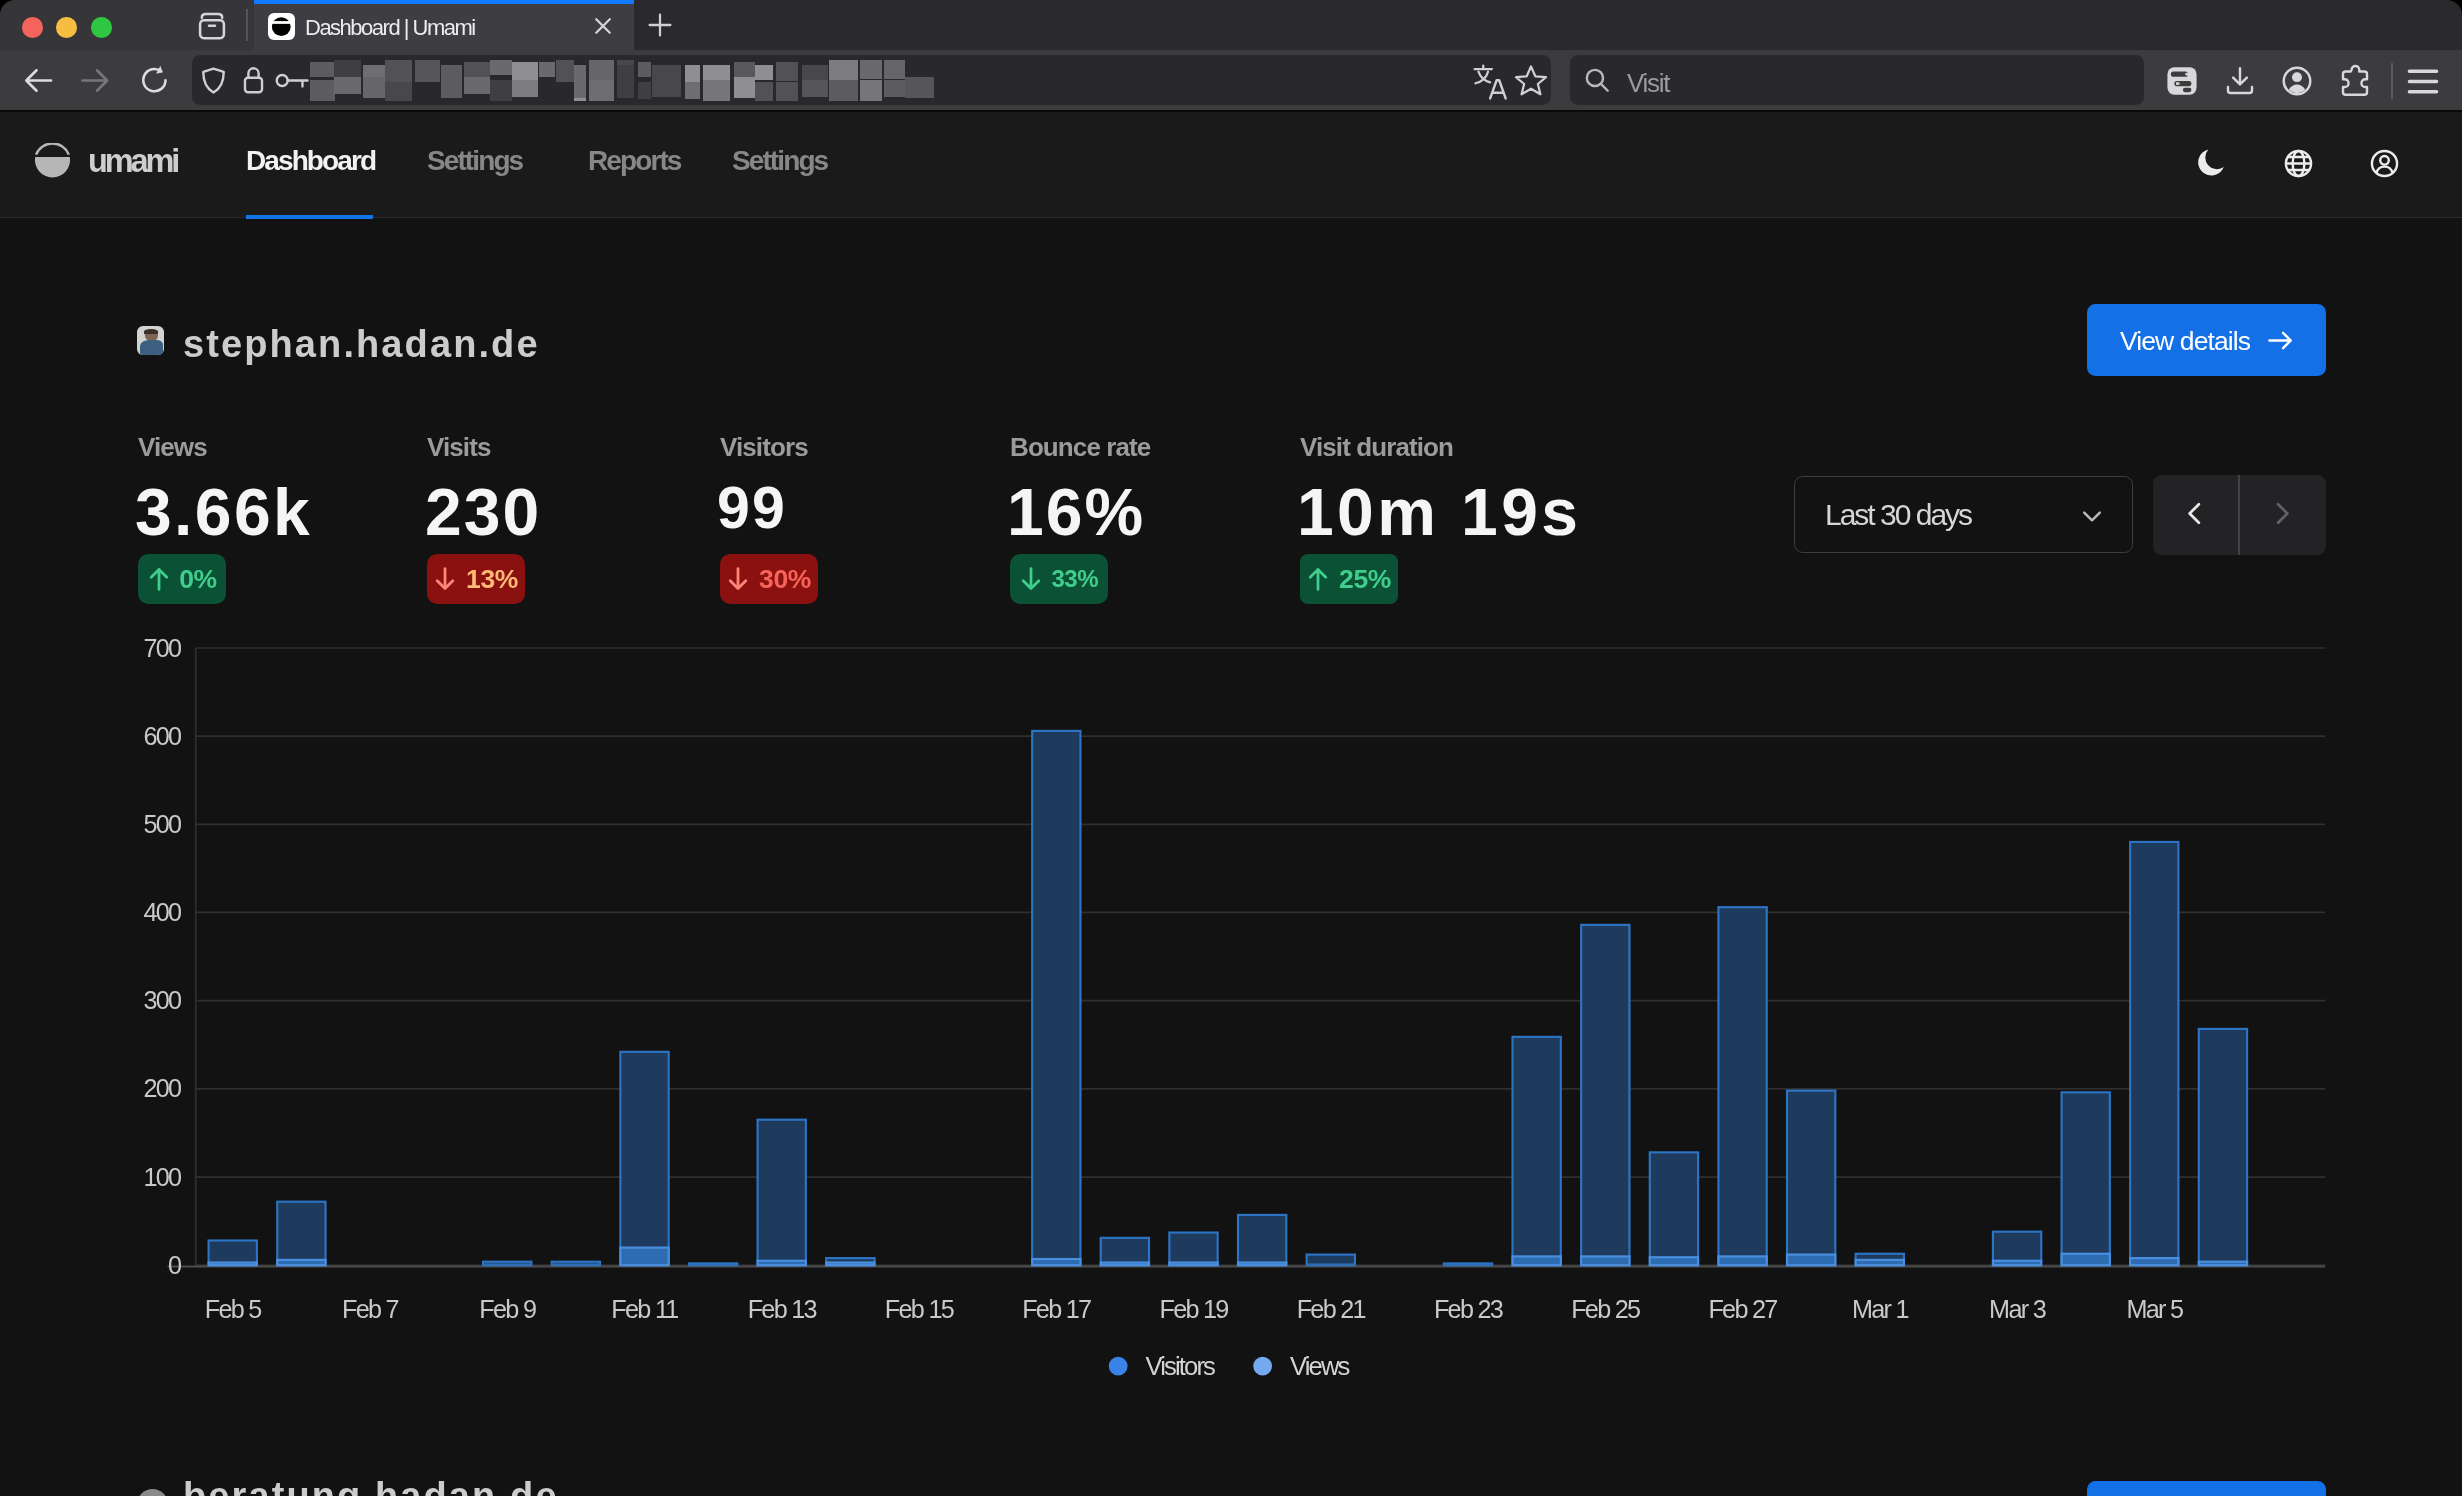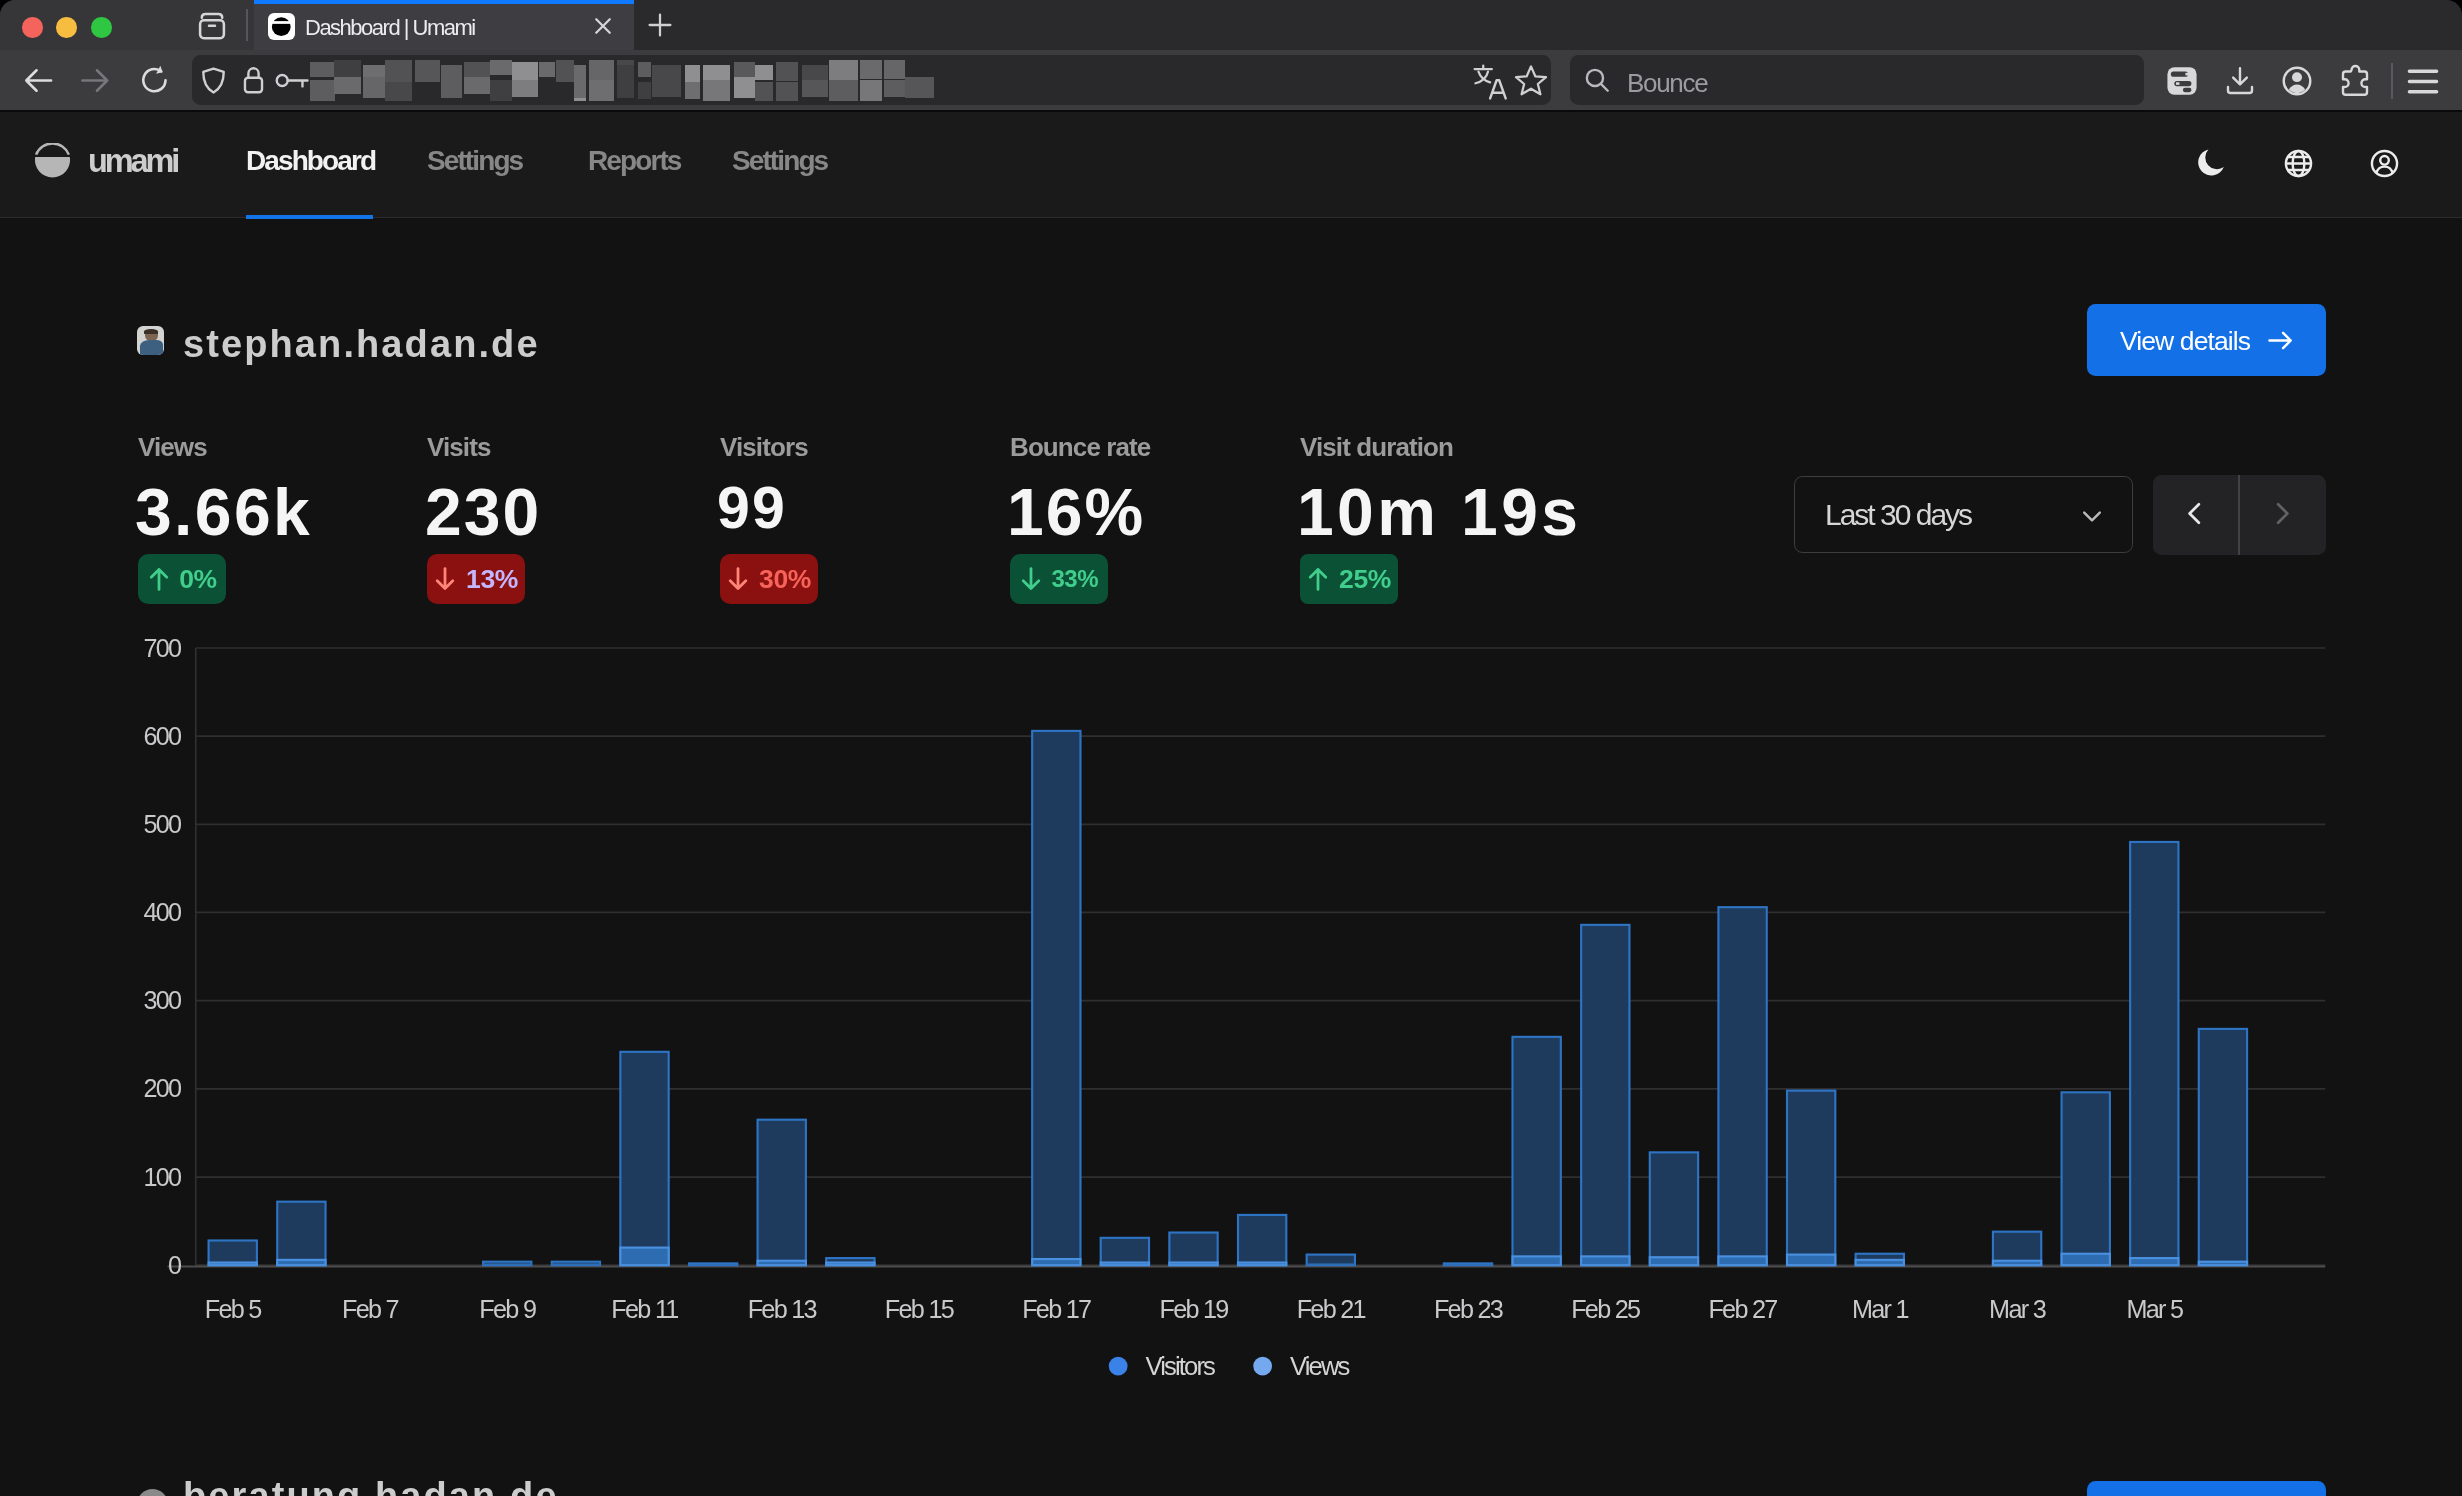--- a/index.html
+++ b/index.html
@@ -119,21 +119,21 @@
       <path d="M21 41 L28.5 20 L31.5 20 L39 41 M23.5 34.5 L36.5 34.5" stroke="#d0d0d2" stroke-width="2.8" fill="none" stroke-linecap="round" stroke-linejoin="round"></path>
     </svg>
     <svg class="abs" style="left:1513px;top:63px" width="36" height="36" viewBox="0 0 42 42">
       <path d="M21 4 L26 15.5 L38.5 16.5 L29 24.5 L32 36.5 L21 30 L10 36.5 L13 24.5 L3.5 16.5 L16 15.5 Z" stroke="#d0d0d2" stroke-width="2.6" fill="none" stroke-linejoin="round"></path>
     </svg>
     <div class="abs" style="left:1570px;top:55px;width:574px;height:50px;border-radius:8.5px;background:#29292c"></div>
     <svg class="abs" style="left:1583px;top:66px" width="29" height="29" viewBox="0 0 34 34">
       <circle cx="14" cy="14" r="9.5" stroke="#b9b9bd" stroke-width="2.8" fill="none"></circle>
       <line x1="21" y1="21" x2="29" y2="29" stroke="#b9b9bd" stroke-width="2.8" stroke-linecap="round"></line>
     </svg>
-    <div class="abs" style="left:1627px;top:68px;color:#9b9ba0;font-size:26px;letter-spacing:-1.3px">Bounce</div>
+    <div class="abs" style="left:1627px;top:68px;color:#9b9ba0;font-size:26px;letter-spacing:-1.3px">Visit</div>
     <svg class="abs" style="left:2164px;top:63px" width="36" height="36" viewBox="0 0 42 42">
       <rect x="4" y="5" width="34" height="32" rx="8" fill="#d8d8da"></rect>
       <rect x="8" y="10" width="20" height="6" rx="3" fill="#3c3c3f"></rect>
       <rect x="25" y="11.5" width="4" height="3" fill="#d8d8da"></rect>
       <rect x="12" y="21" width="20" height="6" rx="3" fill="#3c3c3f"></rect>
       <rect x="14" y="22.5" width="4" height="3" fill="#d8d8da"></rect>
       <rect x="22" y="29" width="10" height="5" rx="2.5" fill="#3c3c3f"></rect>
     </svg>
     <svg class="abs" style="left:2222px;top:63px" width="36" height="36" viewBox="0 0 42 42">
       <path d="M21 6 L21 24 M13 17 L21 25 L29 17" stroke="#d8d8da" stroke-width="2.8" fill="none" stroke-linecap="round" stroke-linejoin="round"></path>
@@ -200,21 +200,21 @@
         </svg>
       <span style="font-size:26.5px;font-weight:bold;letter-spacing:-0.4px;color:#41cd8c;margin-right:1.7px">0%</span>
     </div>
 
     <div class="abs" style="left:427px;top:432px;font-size:26px;font-weight:bold;letter-spacing:-0.9px;color:#9b9b9b">Visits</div>
     <div class="abs" style="left:425px;top:479px;font-size:66px;font-weight:bold;color:#f5f5f5;letter-spacing:2.1px;line-height:1">230</div>
     <div class="abs" style="left:427px;top:554px;width:98px;height:50px;border-radius:10.3px;background:#8b1110;display:flex;align-items:center;justify-content:center">
       <svg width="26" height="26" viewBox="0 0 30 30" style="margin-right:7.7px">
           <path d="M15 3 L15 26 M6 17 L15 26 L24 17" stroke="#ff8578" stroke-width="3.2" fill="none" stroke-linecap="round" stroke-linejoin="round"></path>
         </svg>
-      <span style="font-size:26.5px;font-weight:bold;letter-spacing:-0.4px;color:#c4b5fd;margin-right:1.7px">13%</span>
+      <span style="font-size:26.5px;font-weight:bold;letter-spacing:-0.4px;color:#fdba74;margin-right:1.7px">13%</span>
     </div>
 
     <div class="abs" style="left:720px;top:432px;font-size:26px;font-weight:bold;letter-spacing:-0.9px;color:#9b9b9b">Visitors</div>
     <div class="abs" style="left:717px;top:479px;font-size:59px;font-weight:bold;color:#f5f5f5;letter-spacing:2.1px;line-height:1">99</div>
     <div class="abs" style="left:720px;top:554px;width:98px;height:50px;border-radius:10.3px;background:#8b1110;display:flex;align-items:center;justify-content:center">
       <svg width="26" height="26" viewBox="0 0 30 30" style="margin-right:7.7px">
           <path d="M15 3 L15 26 M6 17 L15 26 L24 17" stroke="#ff8578" stroke-width="3.2" fill="none" stroke-linecap="round" stroke-linejoin="round"></path>
         </svg>
       <span style="font-size:26.5px;font-weight:bold;letter-spacing:-0.4px;color:#f7635a;margin-right:1.7px">30%</span>
     </div>

